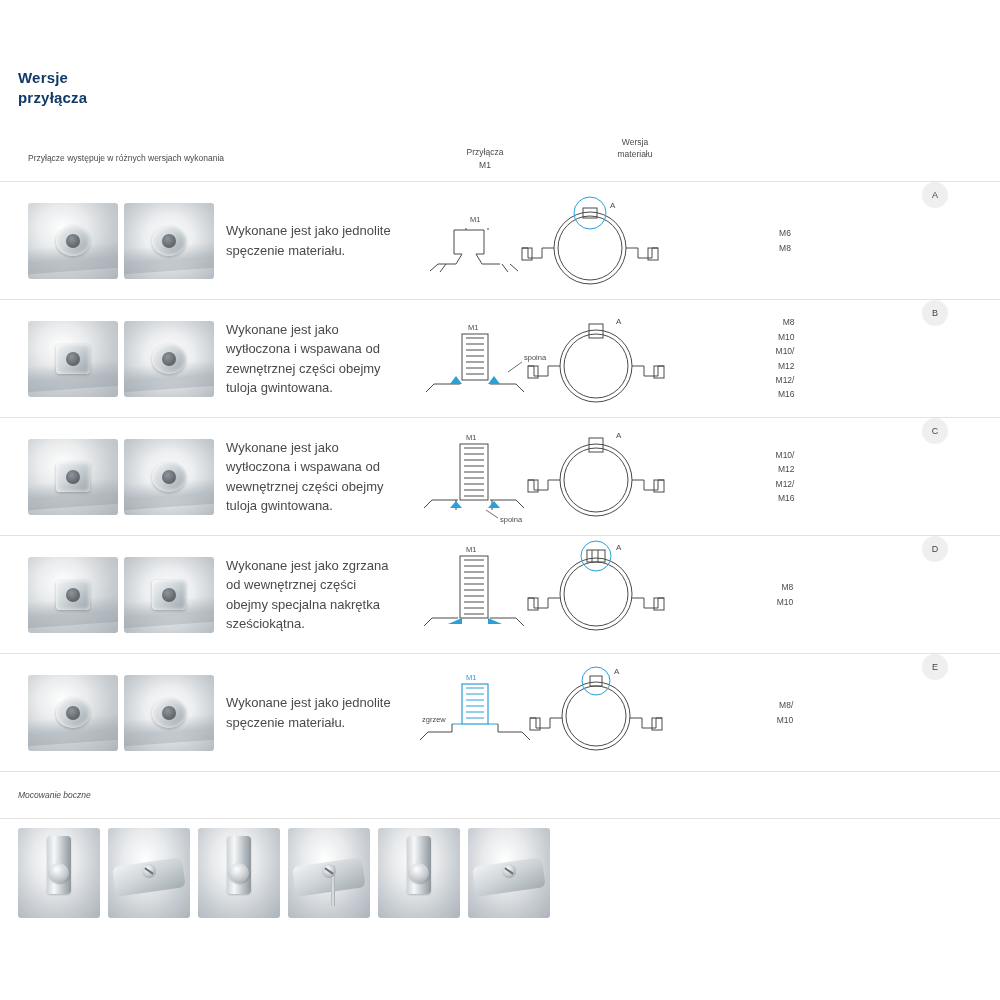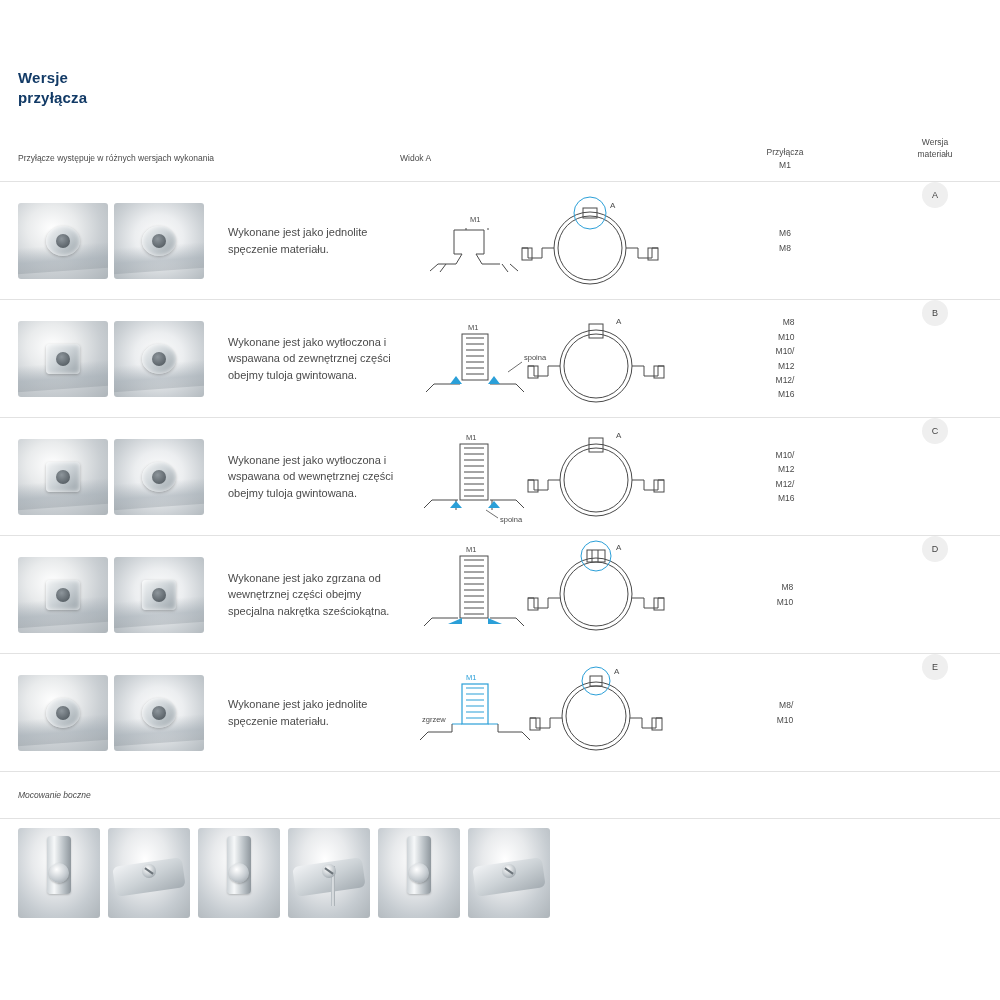--- a/index.html
+++ b/index.html
@@ -25,21 +25,21 @@
   .row{
     display:flex;align-items:stretch;
     border-bottom:1px solid #e2e2e2;
     width:1000px;box-sizing:border-box;
   }
   .row.head{
     border-bottom:1px solid #e2e2e2;
     height:46px;
   }
   .row.body{height:118px;}
-  .c-desc{width:400px;box-sizing:border-box;padding-left:18px;display:flex;align-items:center;}
+  .c-desc{width:400px;box-sizing:border-box;padding-left:28px;display:flex;align-items:center;}
   .c-view{width:300px;box-sizing:border-box;display:flex;align-items:center;justify-content:flex-start;}
   .c-m1{width:170px;box-sizing:border-box;display:flex;align-items:center;justify-content:center;text-align:center;}
   .c-ver{width:130px;box-sizing:border-box;display:flex;align-items:flex-start;justify-content:center;}
 
   .hdr-text{font-size:8.5px;color:#4a4a4a;line-height:1.45;}
   .hdr-center{text-align:center;width:100%;}
 
   
   .photos{display:flex;gap:6px;width:186px;flex:0 0 186px;padding-left:0px;}
   .photo{
@@ -63,22 +63,22 @@
     content:"";position:absolute;left:50%;top:50%;transform:translate(-50%,-50%);
     width:14px;height:14px;border-radius:50%;
     background:radial-gradient(circle at 40% 35%, #8e969c 0%, #5d656b 70%, #3f4549 100%);
   }
   .photo .base{
     position:absolute;left:-6px;right:-6px;bottom:8px;height:26px;
     background:linear-gradient(180deg,rgba(255,255,255,.0) 0%, rgba(160,170,178,.55) 60%, rgba(120,130,138,.25) 100%);
     transform:skewY(-4deg);
   }
   .desc-text{
-    font-size:11px;line-height:1.5;color:#4a4a4a;
-    margin-left:24px;width:180px;
+    font-size:13px;line-height:1.5;color:#4a4a4a;
+    margin-left:12px;width:180px;
   }
 
   
   .drawing{display:block;}
 
   .m1-text{font-size:8.5px;line-height:1.7;color:#4a4a4a;text-align:right;}
   .badge{
     width:26px;height:26px;border-radius:50%;
     background:#efefef;
     display:flex;align-items:center;justify-content:center;
@@ -136,23 +136,20 @@
   <div class="title">
     <span>Wersje</span>
     <span>przyłącza</span>
   </div>
 
   <div class="table">
 
     <div class="row head">
       <div class="c-desc">
         <div class="hdr-text">Przyłącze występuje w różnych wersjach wykonania</div>
-      </div>
-      <div class="c-view">
-        <div class="hdr-text">Widok A</div>
       </div>
       <div class="c-m1">
         <div class="hdr-text hdr-center">
           <div>Przyłącza</div>
           <div>M1</div>
         </div>
       </div>
       <div class="c-ver">
         <div class="hdr-text hdr-center">
           <div>Wersja</div>

